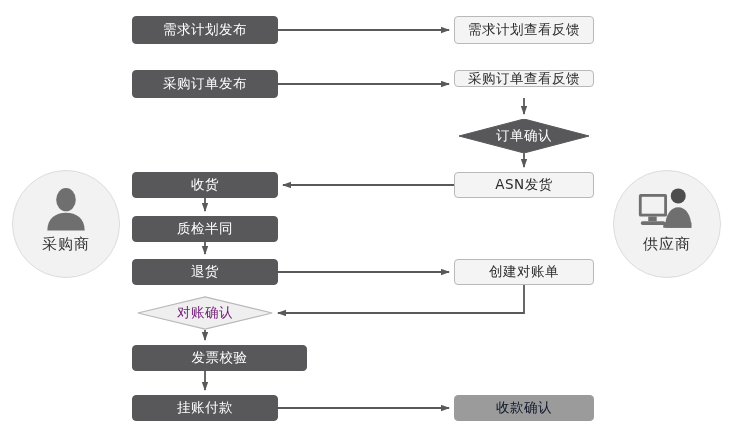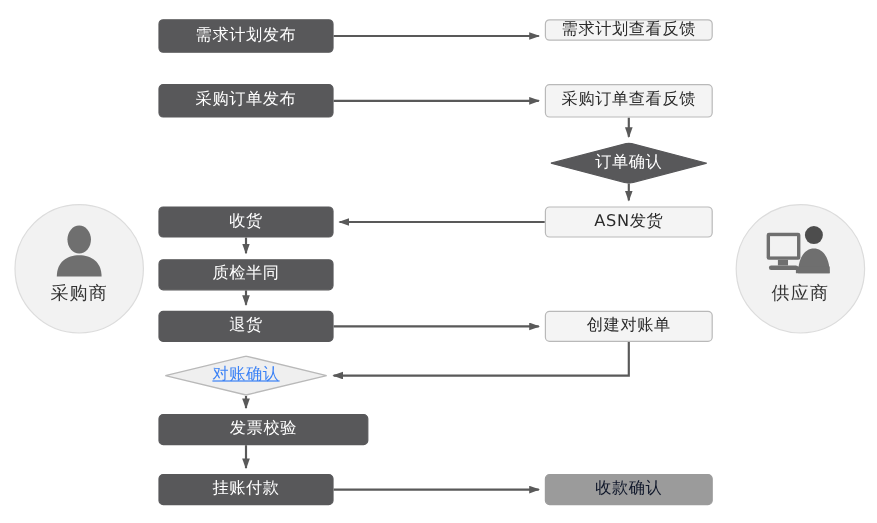--- a/index.html
+++ b/index.html
@@ -71,21 +71,21 @@
     position: absolute;
     left: 0; top: 0;
     width: 100%;
     height: 100%;
   }
   .diamond .dlabel {
     position: relative;
     z-index: 2;
   }
   .diamond.dark .dlabel { color: #ffffff; }
-  .diamond.light .dlabel { color: #3b82f6; text-decoration: underline; }
+  .diamond.light .dlabel { color: #701a75; }
 
   
   .actor {
     position: absolute;
     box-sizing: border-box;
     width: 108px;
     height: 108px;
     border-radius: 50%;
     background: #f2f2f2;
     border: 1px solid #dcdcdc;
@@ -175,29 +175,29 @@
         <path d="M28,38 L58,38 L58,44 L28,44 Z" fill="#6f6f6f"></path>
       </svg>
     </div>
     <div class="caption">供应商</div>
   </div>
 
   <div class="node dark" style="left:132px; top:16px; width:146px; height:28px;">
     <span>需求计划发布</span>
   </div>
 
-  <div class="node light" style="left:454px; top:16px; width:140px; height:18px;">
+  <div class="node light" style="left:454px; top:16px; width:140px; height:28px;">
     <span>需求计划查看反馈</span>
   </div>
 
   <div class="node dark" style="left:132px; top:70px; width:146px; height:28px;">
     <span>采购订单发布</span>
   </div>
 
-  <div class="node light" style="left:454px; top:70px; width:140px; height:28px;">
+  <div class="node light" style="left:454px; top:70px; width:140px; height:17px;">
     <span>采购订单查看反馈</span>
   </div>
 
   <div class="diamond dark" style="left:459px; top:119px; width:130px; height:34px;">
     <svg class="dshape" viewBox="0 0 130 34" preserveAspectRatio="none">
       <polygon points="65,0 130,17 65,34 0,17" fill="#58585a" stroke="#58585a" stroke-width="1"></polygon>
     </svg>
     <span class="dlabel">订单确认</span>
   </div>
 

